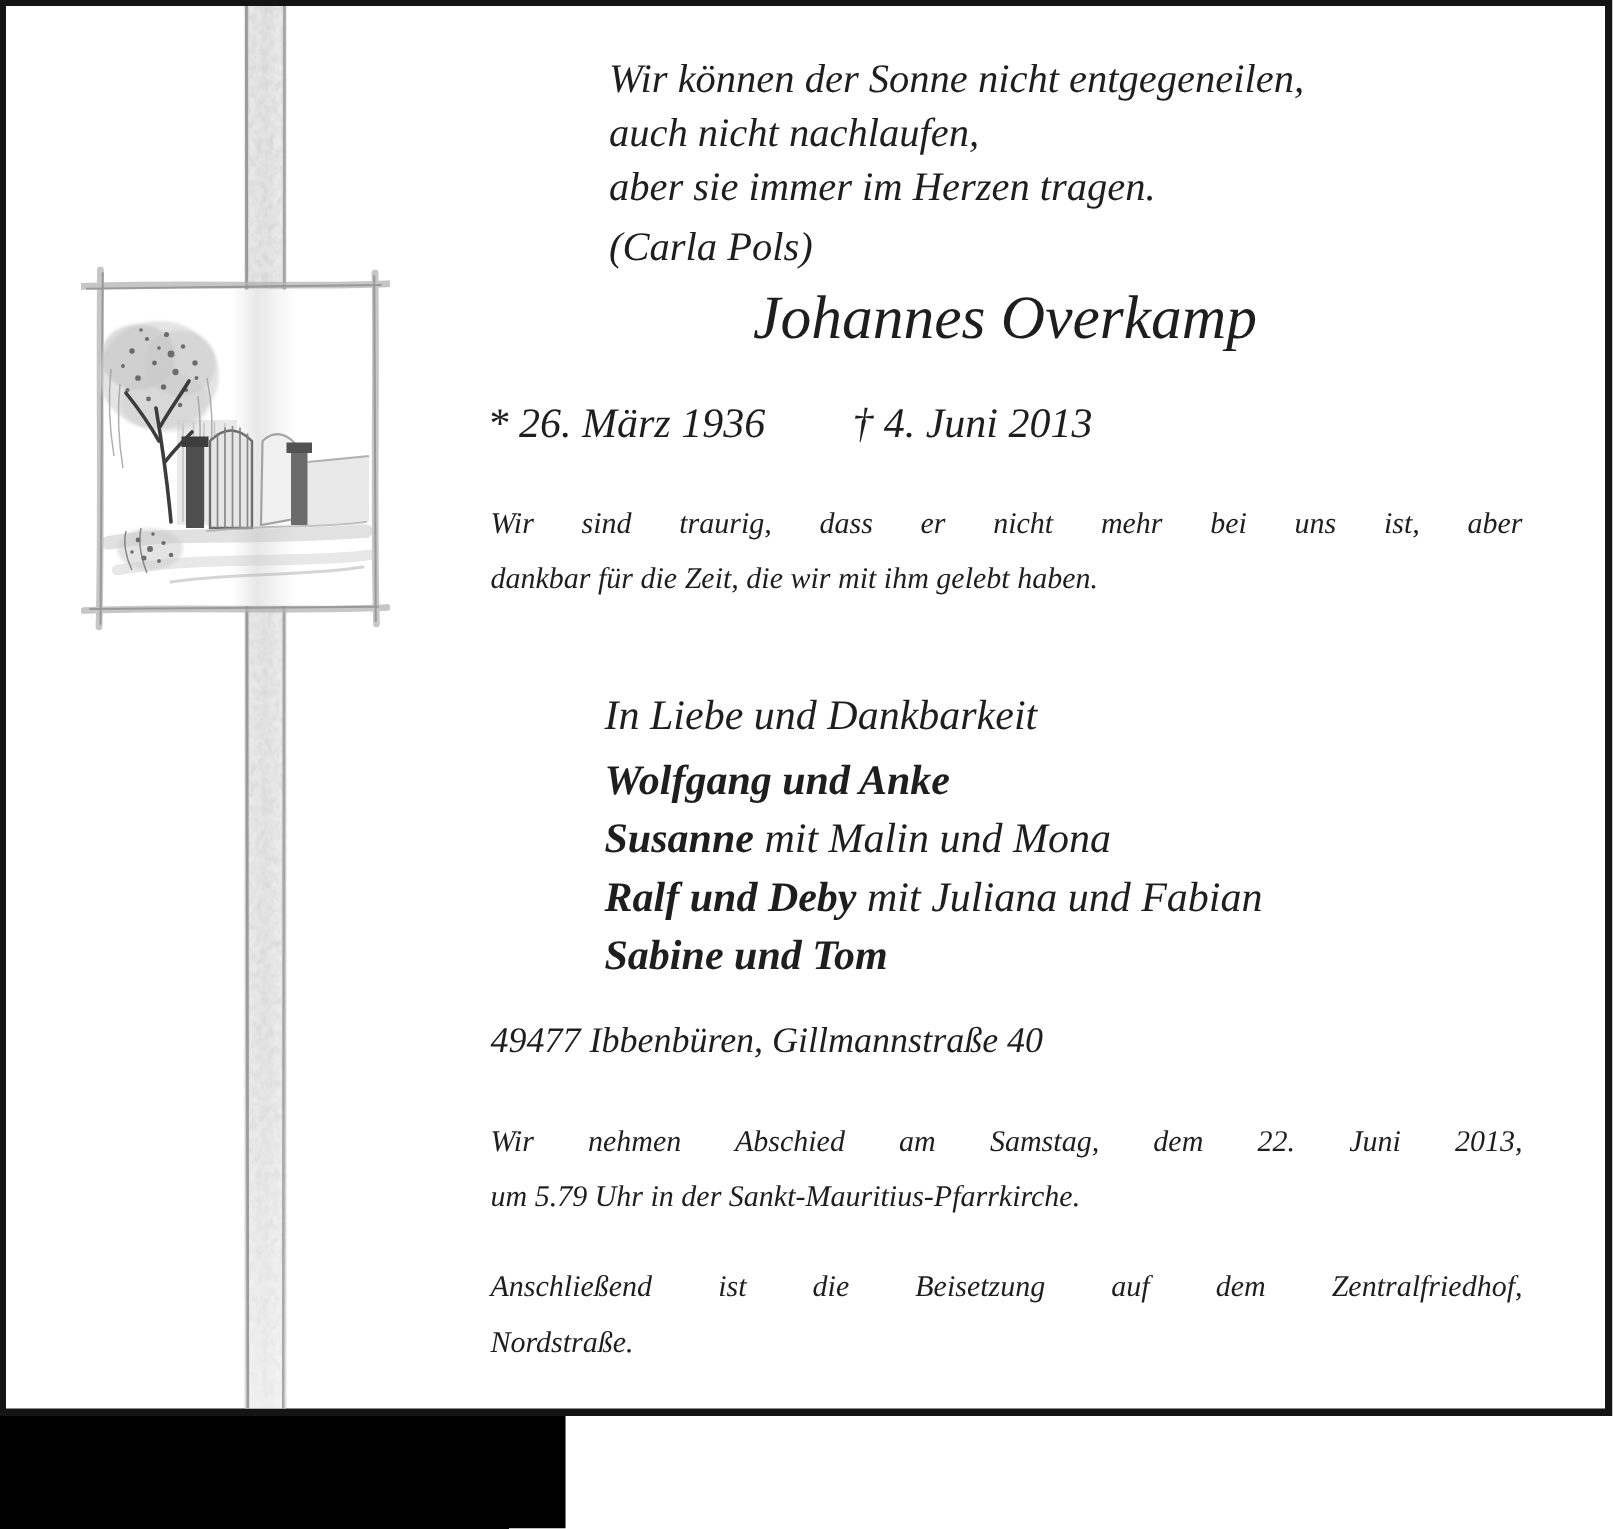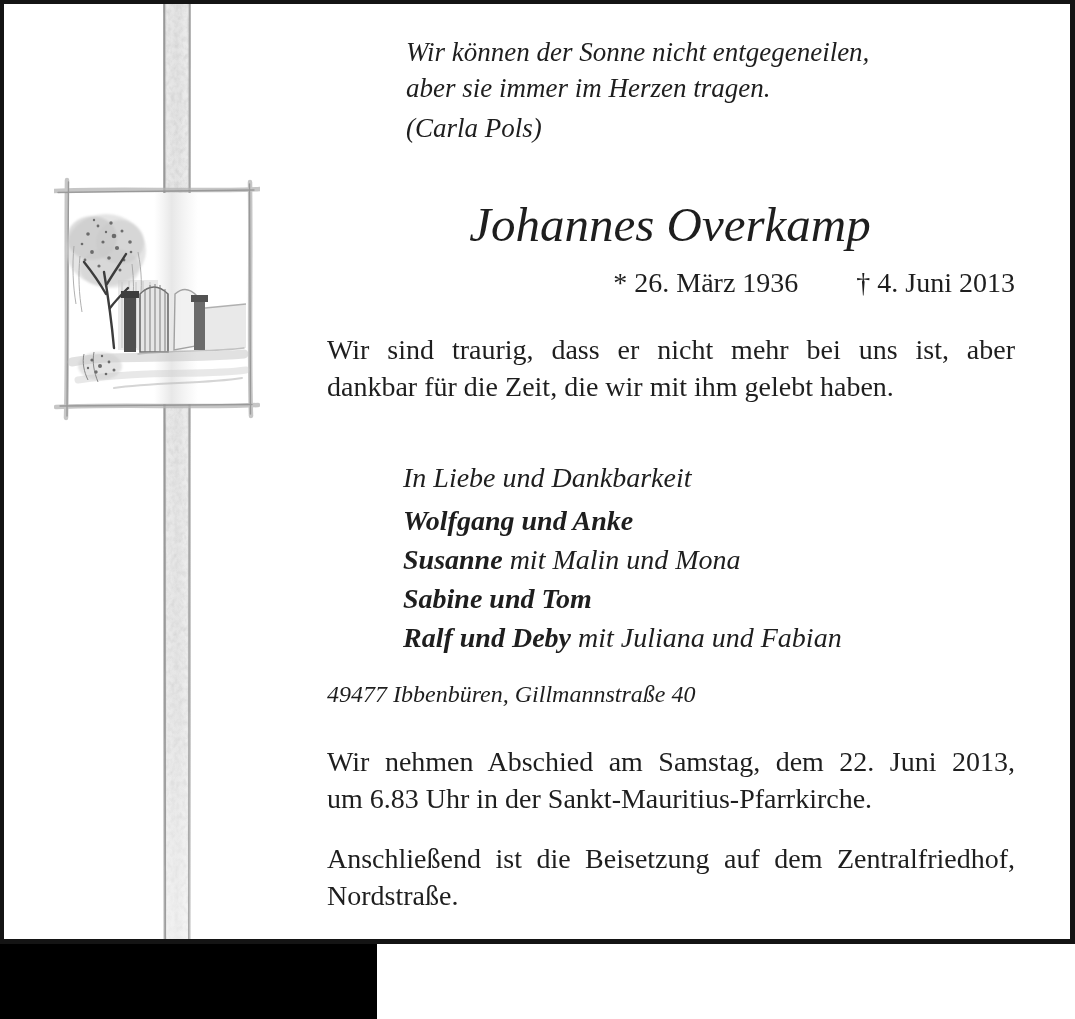--- a/index.html
+++ b/index.html
@@ -26,33 +26,33 @@
   .ribbon { position: absolute; left: 163px; top: 4px; width: 28px; height: 935px; }
   .illus  { position: absolute; left: 54px;  top: 176px; width: 206px; height: 246px; }
 
   .quote {
     position: absolute; left: 406px; top: 34px; width: 520px;
     font-style: italic; font-size: 27px; line-height: 36px;
   }
   .quote .attribution { font-size: 27px; line-height: 28px; margin-top: 8px; }
 
   .name {
-    position: absolute; left: 325px; top: 190px; width: 690px;
-    text-align: center; font-style: italic; font-size: 49px; line-height: 70px;
+    position: absolute; left: 325px; top: 176px; width: 690px;
+    text-align: center; font-style: italic; font-size: 41px; line-height: 70px;
     white-space: nowrap;
   }
   .dates {
     position: absolute; left: 325px; top: 266px; width: 690px;
-    display: flex; justify-content: flex-end; gap: 58px;
-    font-size: 28px; line-height: 34px;
+    display: flex; justify-content: flex-start; gap: 58px;
+    font-style: italic; font-size: 28px; line-height: 34px;
   }
 
   .para {
     position: absolute; left: 327px; width: 688px;
-    font-size: 28px; line-height: 37px;
+    font-style: italic; font-size: 20px; line-height: 37px;
   }
   .jline { text-align: justify; text-align-last: justify; }
   #intro    { top: 331px; }
   #farewell { top: 743px; }
   #burial   { top: 840px; }
 
   .condolence {
     position: absolute; left: 403px; top: 447px;
     font-style: italic; font-size: 28px; line-height: 39px; margin-top: 11px;
   }
@@ -217,20 +217,21 @@
       <circle cx="48" cy="180" r="1.2"></circle>
   </g>
   <g stroke="#6f6f6f" stroke-width="1" fill="none" opacity="0.8">
     <path d="M30,178 C28,186 30,196 34,204"></path>
     <path d="M40,176 C38,186 40,196 44,206"></path>
   </g>
 </svg>
 
 <div class="quote">
   <div>Wir können der Sonne nicht entgegeneilen,</div>
+  <div>auch nicht nachlaufen,</div>
   <div>aber sie immer im Herzen tragen.</div>
   <div class="attribution">(Carla Pols)</div>
 </div>
 
 <div class="name">Johannes Overkamp</div>
 
 <div class="dates">
   <span>* 26. März 1936</span>
   <span>† 4. Juni 2013</span>
 </div>
@@ -242,32 +243,32 @@
 
 <div class="condolence">
   <div class="head">In Liebe und Dankbarkeit</div>
   <div class="family-row">
     <b>Wolfgang und Anke</b><span></span>
   </div>
   <div class="family-row">
     <b>Susanne</b><span> mit Malin und Mona</span>
   </div>
   <div class="family-row">
+    <b>Ralf und Deby</b><span> mit Juliana und Fabian</span>
+  </div>
+  <div class="family-row">
     <b>Sabine und Tom</b><span></span>
-  </div>
-  <div class="family-row">
-    <b>Ralf und Deby</b><span> mit Juliana und Fabian</span>
   </div>
 </div>
 
 <div class="address">49477 Ibbenbüren, Gillmannstraße 40</div>
 
 <div class="para" id="farewell">
   <div class="jline">Wir nehmen Abschied am Samstag, dem 22. Juni 2013,</div>
-  <div>um 6.83 Uhr in der Sankt-Mauritius-Pfarrkirche.</div>
+  <div>um 5.79 Uhr in der Sankt-Mauritius-Pfarrkirche.</div>
 </div>
 
 <div class="para" id="burial">
   <div class="jline">Anschließend ist die Beisetzung auf dem Zentralfriedhof,</div>
   <div>Nordstraße.</div>
 </div>
 
 <div class="bottom-block"></div>
 
 </body></html>

